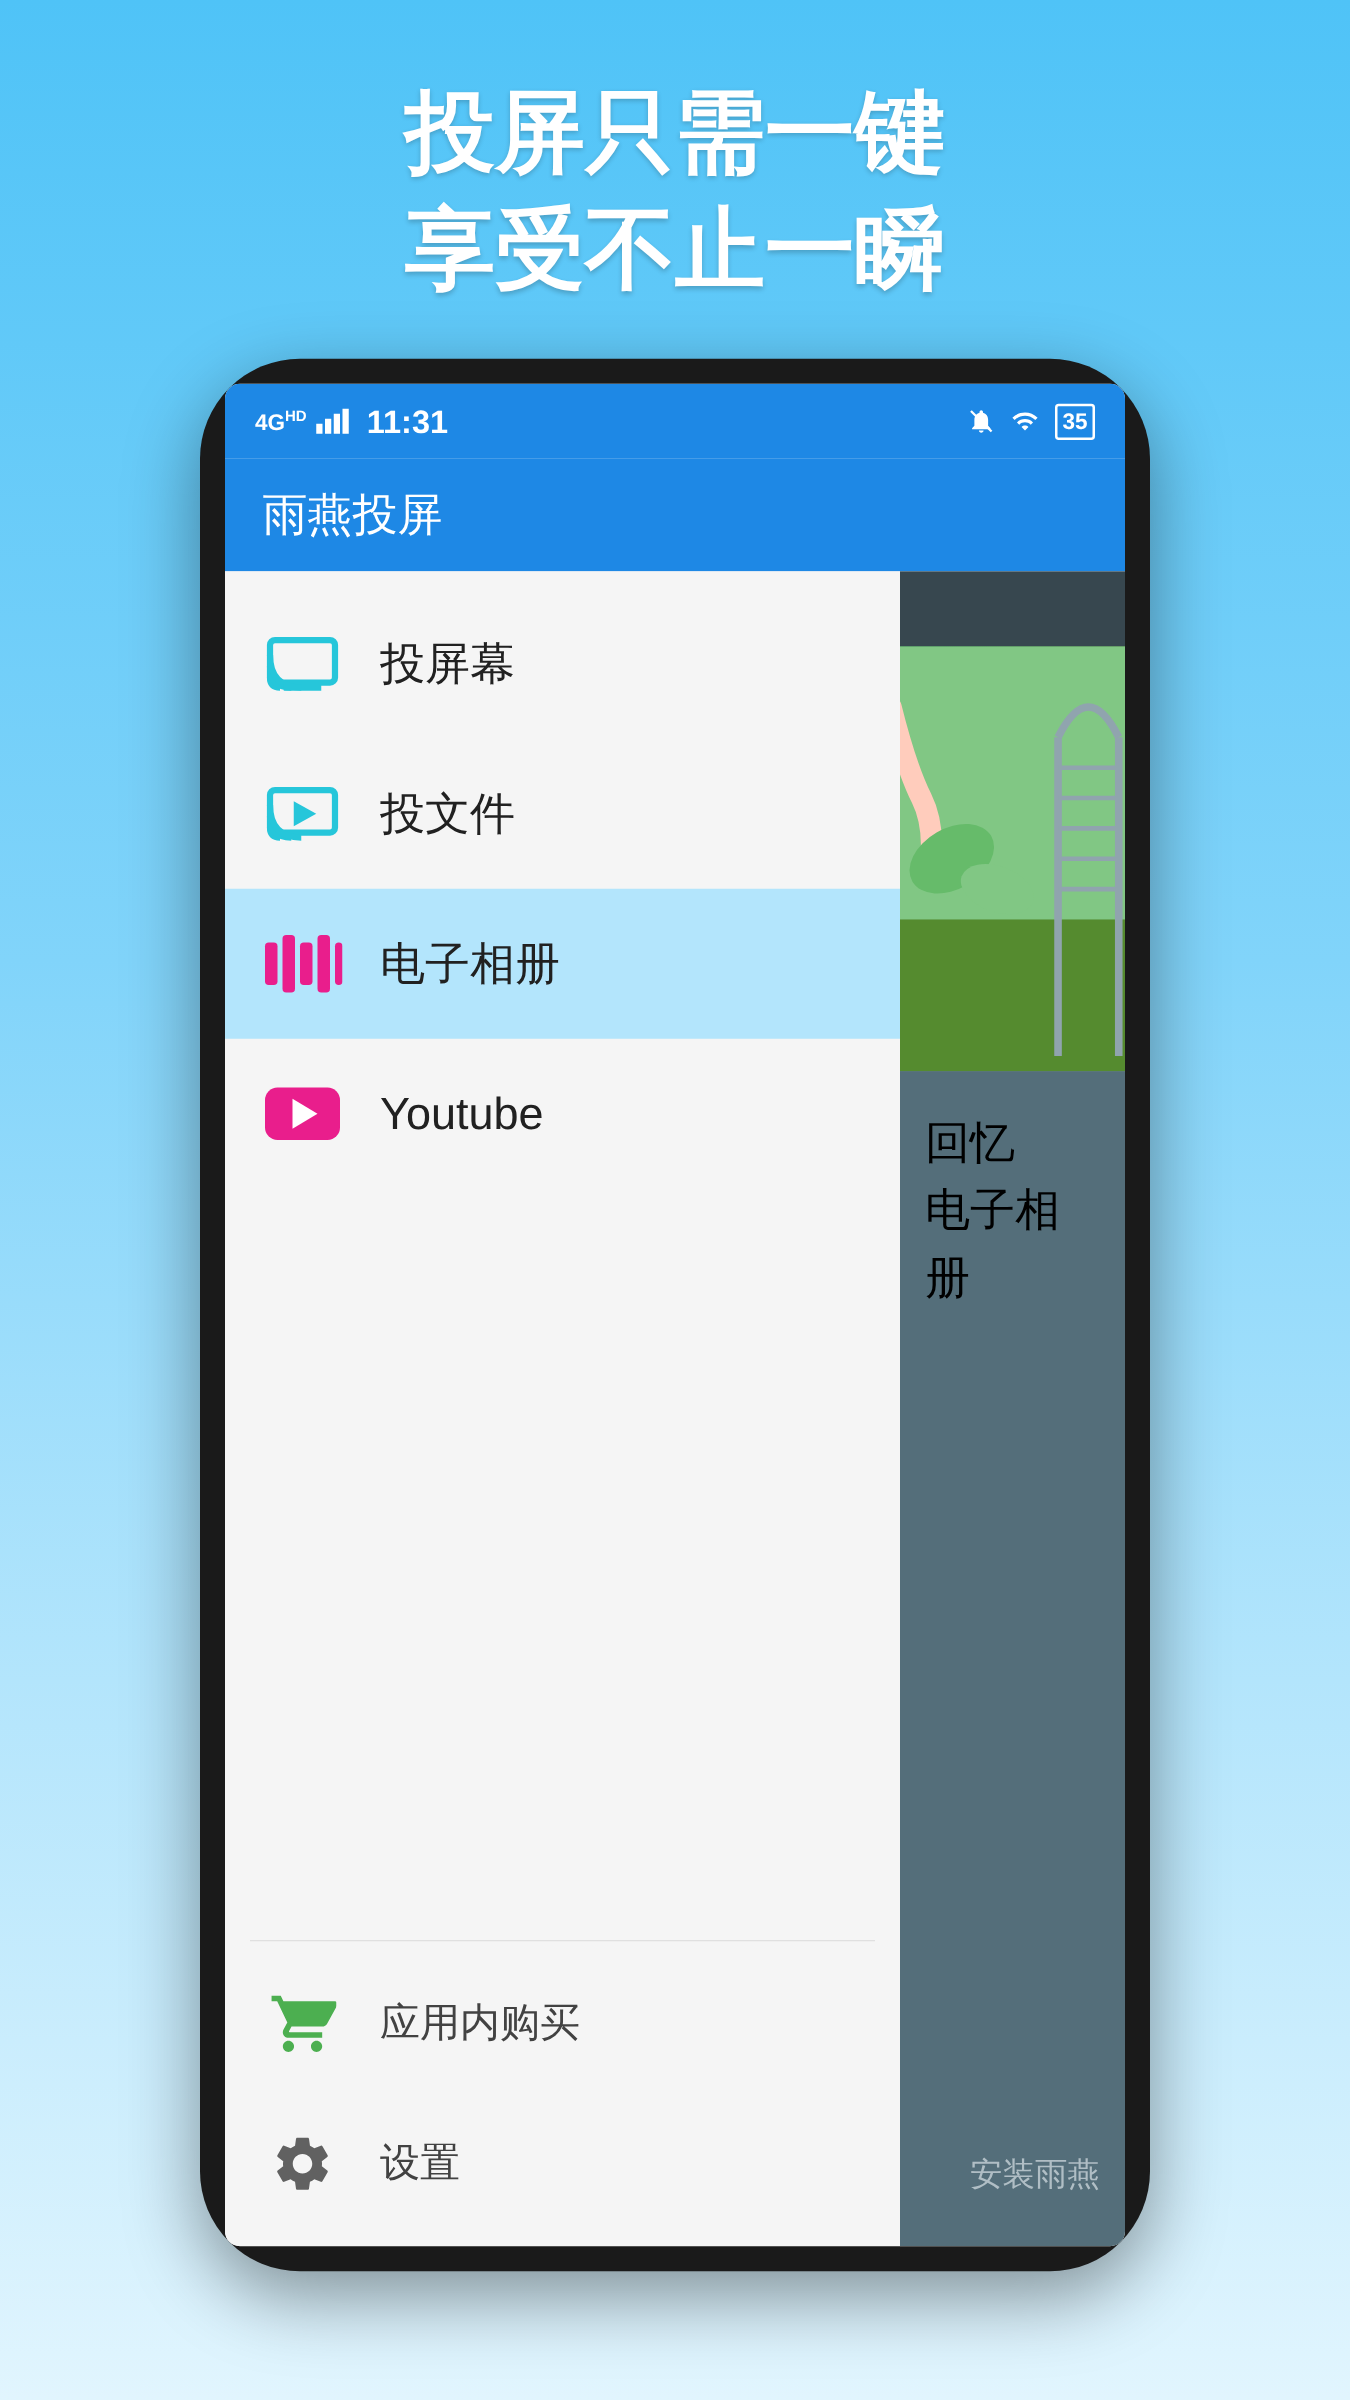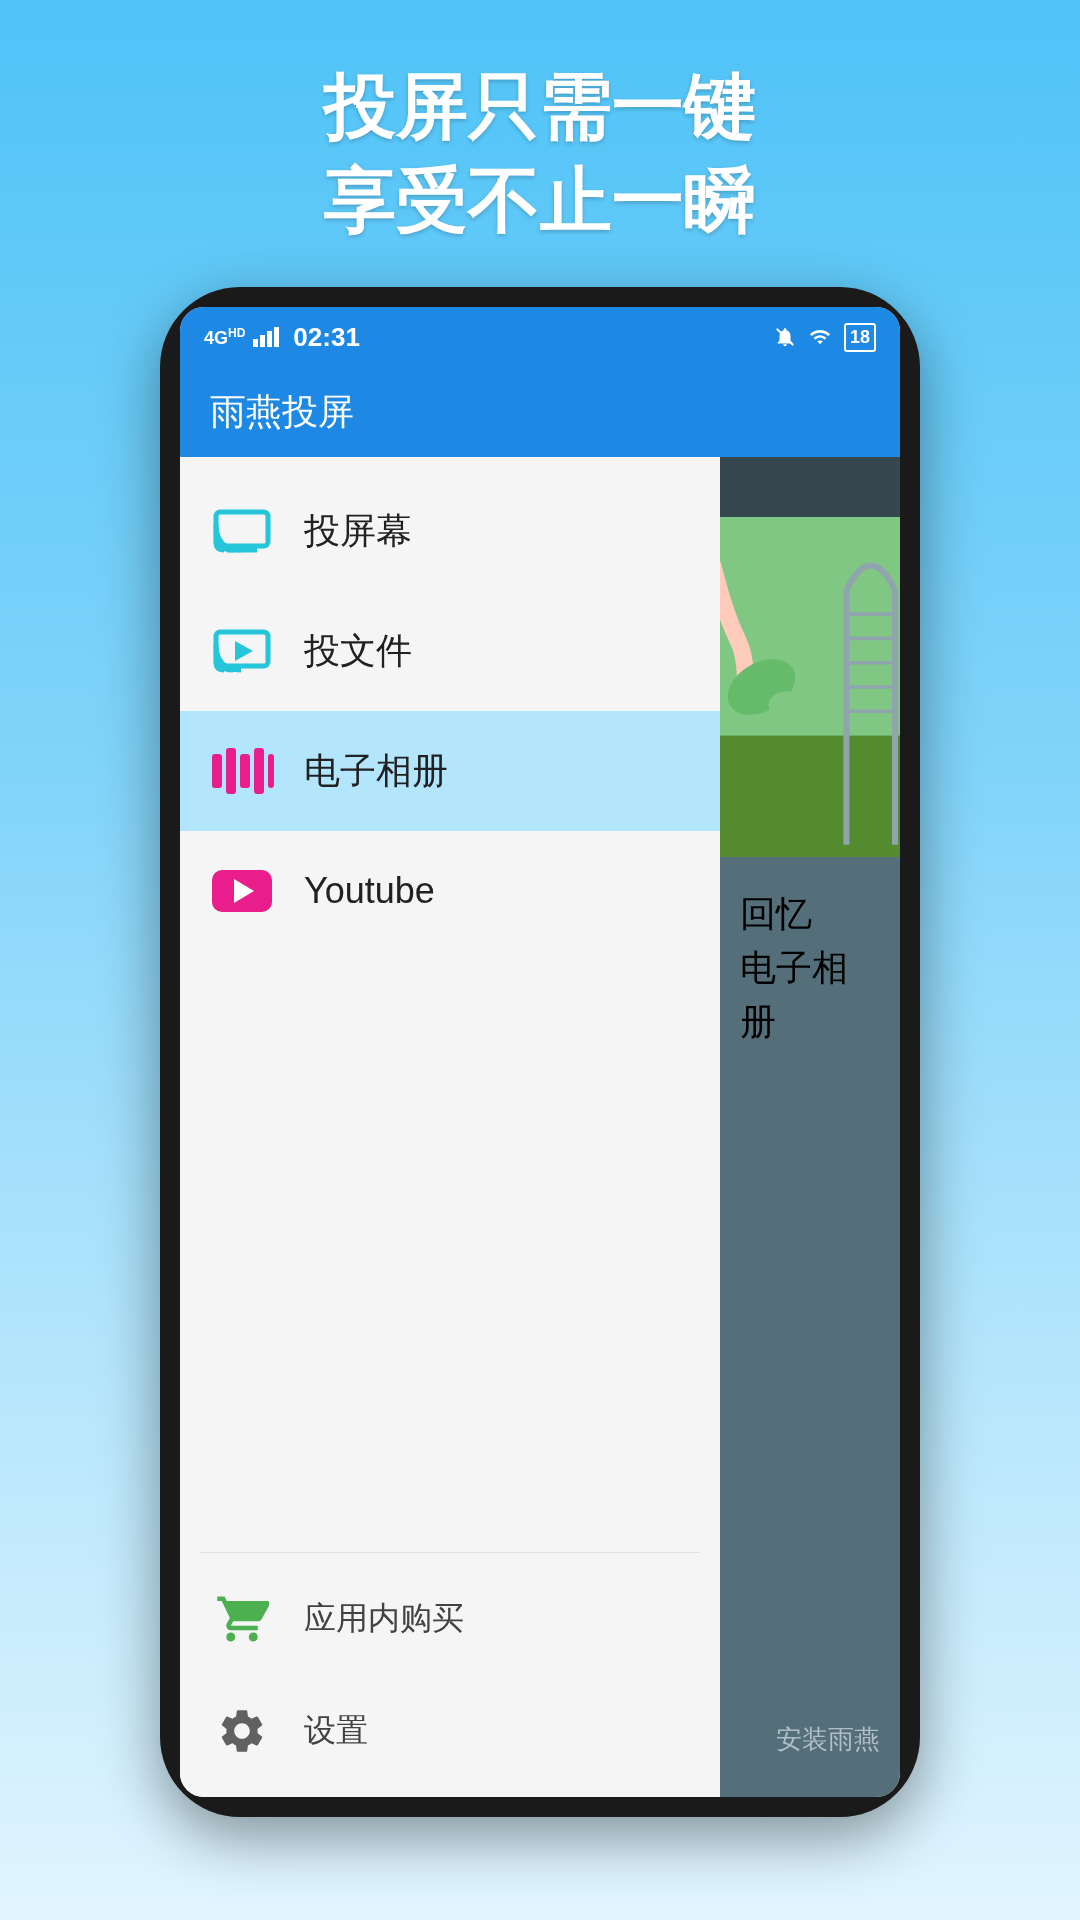--- a/index.html
+++ b/index.html
@@ -35,21 +35,21 @@
       background: #1a1a1a;
       border-radius: 80px;
       position: relative;
       padding: 20px;
       box-shadow: 0 20px 60px rgba(0,0,0,0.4);
     }
     .phone-screen {
       width: 100%;
       height: 100%;
       background: #f5f5f5;
-      border-radius: 24px;
+      border-radius: 12px;
       overflow: hidden;
       display: flex;
       flex-direction: column;
     }
 
     
     .status-bar {
       background: #1e88e5;
       height: 60px;
       display: flex;
@@ -258,35 +258,35 @@
 
     <div class="status-bar">
       <div class="status-left">
         <span style="font-size:18px;font-weight:bold;">4G<sup style="font-size:12px;">HD</sup></span>
         <div class="signal-bars">
           <span style="height:8px;"></span>
           <span style="height:12px;"></span>
           <span style="height:16px;"></span>
           <span style="height:20px;"></span>
         </div>
-        <span style="margin-left:6px;font-size:26px;">02:31</span>
+        <span style="margin-left:6px;font-size:26px;">11:31</span>
       </div>
       <div class="status-right">
 
         <svg width="22" height="22" viewBox="0 0 24 24" fill="white">
           <path d="M12 22c1.1 0 2-.9 2-2h-4c0 1.1.9 2 2 2zm6-6v-5c0-3.07-1.64-5.64-4.5-6.32V4c0-.83-.67-1.5-1.5-1.5s-1.5.67-1.5 1.5v.68C7.63 5.36 6 7.92 6 11v5l-2 2v1h16v-1l-2-2z"></path>
           <line x1="3" y1="3" x2="21" y2="21" stroke="white" stroke-width="2"></line>
         </svg>
 
         <svg width="24" height="22" viewBox="0 0 24 24" fill="white">
           <path d="M1 9l2 2c5-5 13-5 18 0l2-2C16.93 2.93 7.08 2.93 1 9zm8 8l3 3 3-3c-1.65-1.66-4.34-1.66-6 0zm-4-4l2 2c2.76-2.76 7.24-2.76 10 0l2-2C15.14 9.14 8.87 9.14 5 13z"></path>
         </svg>
 
         <div class="battery-box">
-          <span>18</span>
+          <span>35</span>
         </div>
       </div>
     </div>
 
     <div class="app-bar">
       <span class="app-bar-title">雨燕投屏</span>
     </div>
 
     <div class="main-content">
 

